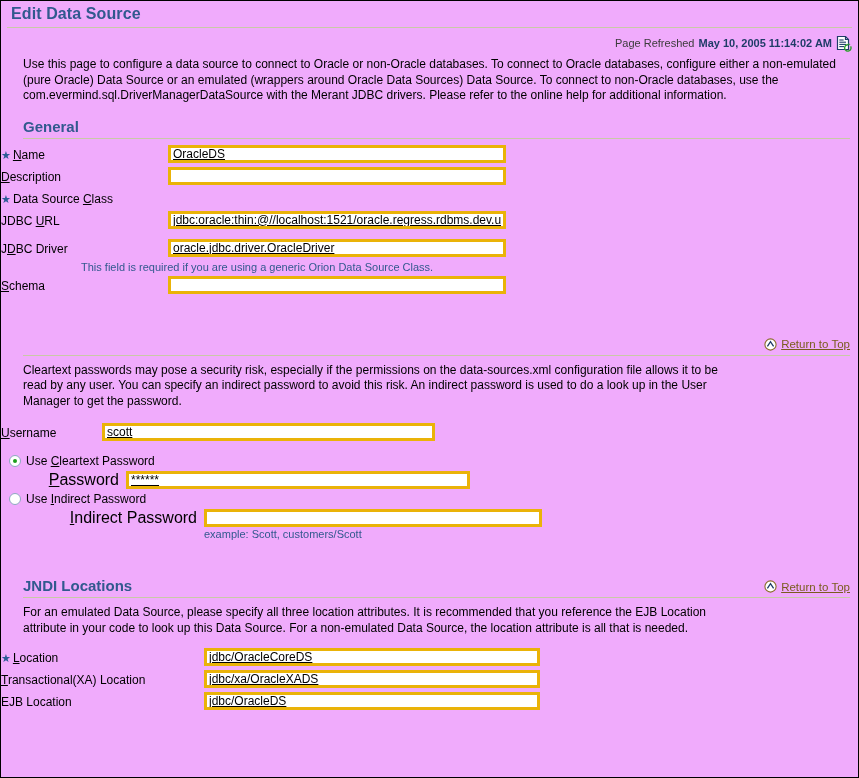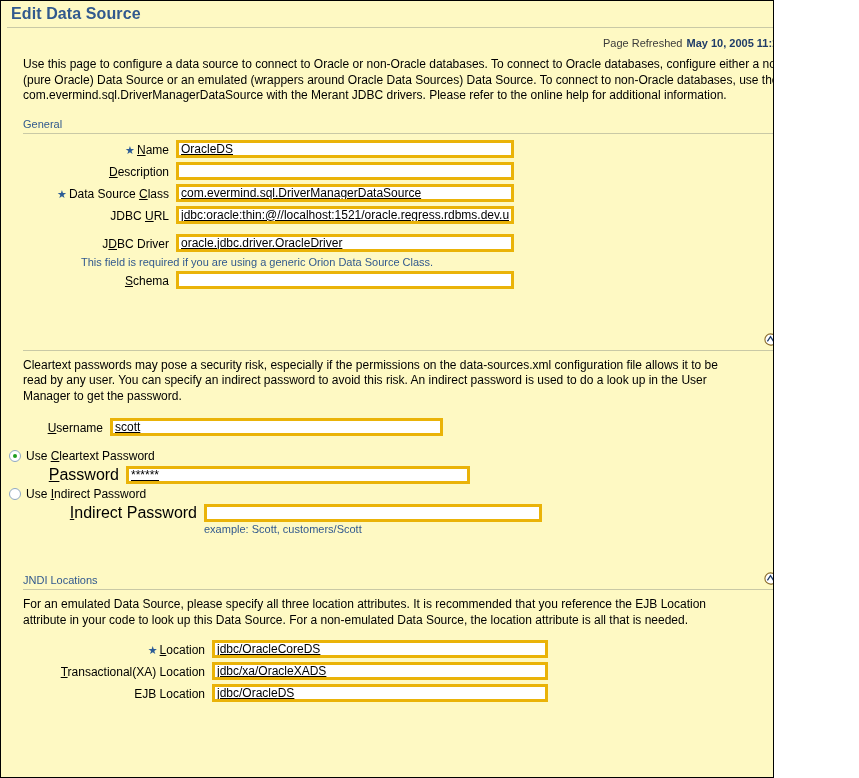--- a/index.html
+++ b/index.html
@@ -7,25 +7,25 @@
     padding: 0;
     background: #ffffff;
   }
   body {
     font-family: "Liberation Sans", sans-serif;
     font-size: 12px;
     color: #000000;
   }
   #page {
     position: relative;
-    width: 774px;
+    width: 859px;
     height: 778px;
     box-sizing: border-box;
     border: 1px solid #000000;
-    background: #fef9c3;
+    background: #f0abfc;
     overflow: hidden;
   }
   .inner {
     position: relative;
     width: 857px;
     height: 776px;
     overflow: hidden;
   }
 
   
@@ -40,21 +40,21 @@
     height: 1px;
     background: #C9C9A6;
     margin: 1px 6px 0 6px;
   }
 
   
   .refresh-line {
     display: flex;
     align-items: center;
     justify-content: flex-end;
-    padding: 6px 18px 0 0;
+    padding: 6px 6px 0 0;
     font-size: 11px;
     color: #333333;
   }
   .refresh-label { color: #3B3B3B; }
   .refresh-date {
     font-weight: bold;
     color: #1F3C68;
     margin-left: 4px;
   }
   .refresh-icon {
@@ -79,22 +79,22 @@
   .section {
     margin-top: 14px;
   }
   .section-head {
     display: flex;
     align-items: flex-end;
     padding-left: 22px;
     padding-right: 8px;
   }
   .section-title {
-    font-size: 11px;
-    font-weight: normal;
+    font-size: 15px;
+    font-weight: bold;
     color: #31598E;
     white-space: nowrap;
   }
   .section-spacer { flex: 1 1 auto; }
   .return-top {
     display: flex;
     align-items: center;
     white-space: nowrap;
     margin-bottom: 1px;
   }
@@ -124,28 +124,26 @@
   .form {
     margin-top: 6px;
   }
   .row {
     display: flex;
     align-items: flex-start;
     margin-bottom: 2px;
   }
   .lbl {
     width: 160px;
-    text-align: right;
     padding-right: 7px;
     font-size: 12px;
     color: #000000;
     line-height: 20px;
     white-space: nowrap;
     flex: 0 0 auto;
-    padding-left: 8px;
   }
   .req-star {
     color: #2C5C96;
     font-size: 11px;
     margin-right: 2px;
   }
   .ak { text-decoration: underline; }
 
   input.fld {
     font-family: "Liberation Sans", sans-serif;
@@ -269,21 +267,20 @@
 
       <div class="row">
         <div class="lbl"><span class="ak">D</span>escription</div>
         <input class="fld w-wide" type="text" value="" style="">
       </div>
 
       <div class="row">
         <div class="lbl">
           <span class="req-star">★</span>Data Source <span class="ak">C</span>lass
         </div>
-        <input class="fld w-wide" type="text" value="com.evermind.sql.DriverManagerDataSource" style="">
       </div>
 
       <div class="row">
         <div class="lbl">JDBC <span class="ak">U</span>RL</div>
         <input class="fld w-wide" type="text" value="jdbc:oracle:thin:@//localhost:1521/oracle.regress.rdbms.dev.us.oracle.com" style="">
       </div>
 
       <div class="gap-6"></div>
 
       <div class="row">

